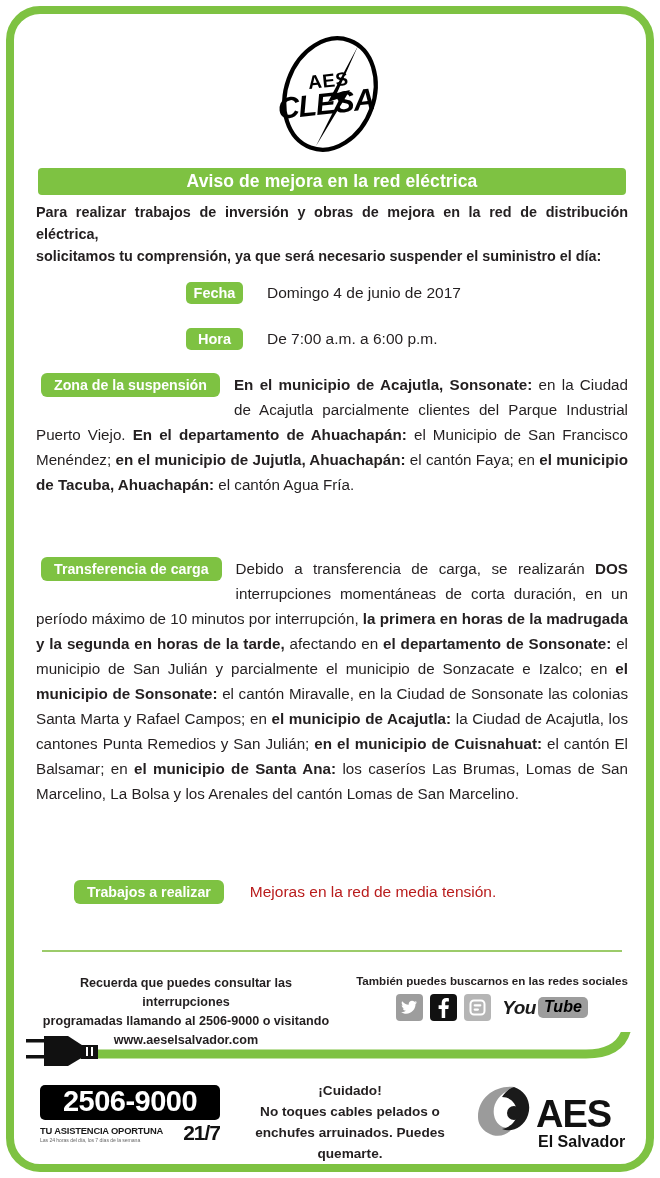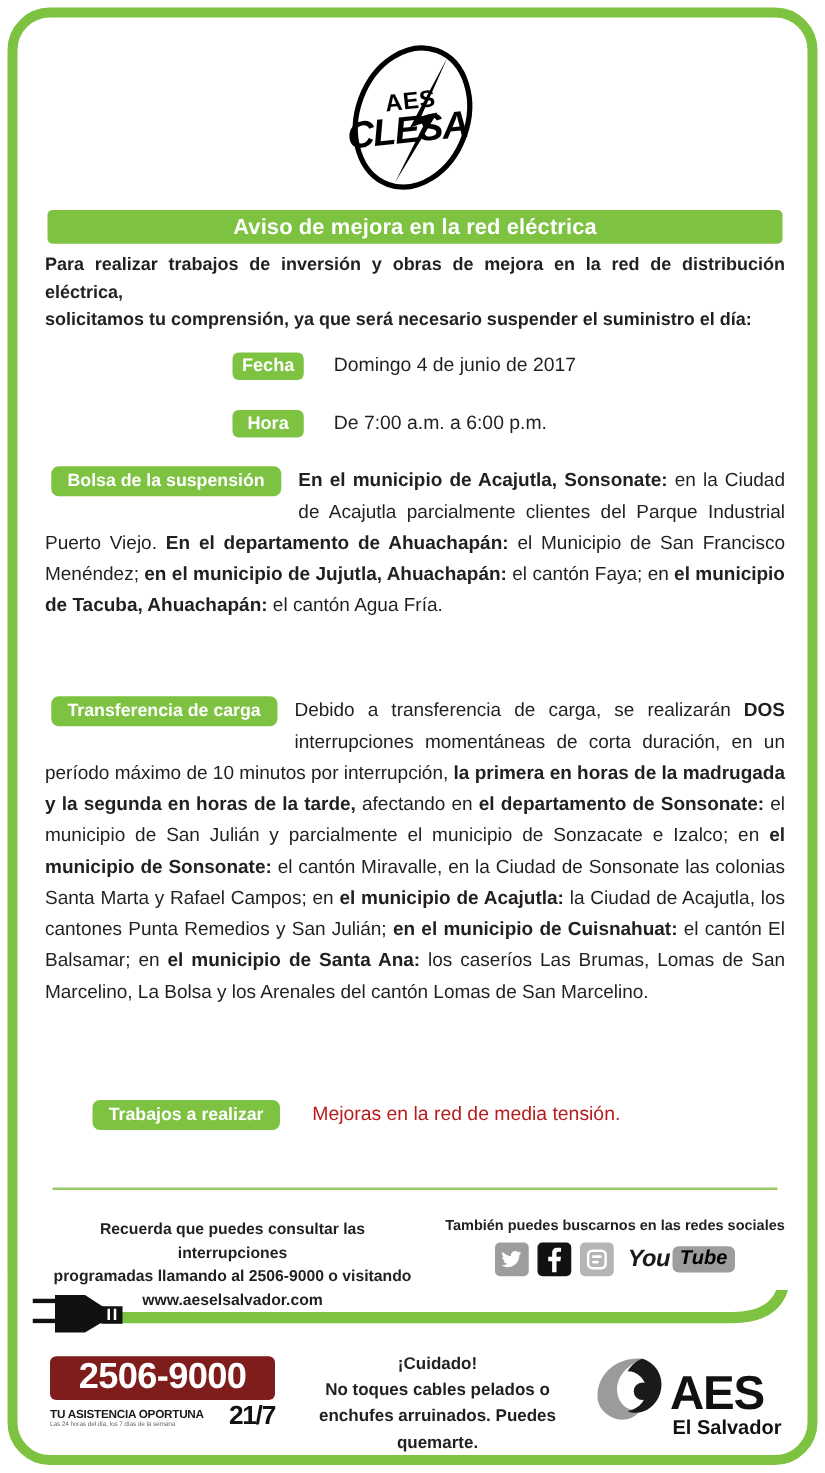--- a/index.html
+++ b/index.html
@@ -146,21 +146,21 @@
   }
 
   
   .cable{position:absolute;left:26px;top:1032px;width:612px;height:42px;}
 
   
   .phone-block{
     position:absolute;left:40px;top:1085px;width:180px;
   }
   .phone-num{
-    background:#7f1d1d;color:#ffffff;border-radius:5px;
+    background:#000000;color:#ffffff;border-radius:5px;
     font-size:29px;font-weight:bold;letter-spacing:-.5px;
     text-align:center;padding:2px 0 4px 0;line-height:1;
   }
   .phone-sub{
     display:flex;align-items:flex-end;justify-content:space-between;margin-top:2px;
   }
   .phone-sub .txt1{font-size:9.4px;font-weight:bold;color:#1a1a1a;letter-spacing:-.2px;display:block;}
   .phone-sub .txt2{font-size:5.2px;color:#6a6a6a;display:block;margin-top:1px;letter-spacing:-.1px;}
   .p247{font-size:21px;font-weight:bold;color:#111111;letter-spacing:-1px;line-height:1;}
 
@@ -204,21 +204,21 @@
       <div class="badge">Fecha</div>
       <div class="val">Domingo 4 de junio de 2017</div>
     </div>
 
     <div class="row-hora kv">
       <div class="badge">Hora</div>
       <div class="val">De 7:00 a.m. a 6:00 p.m.</div>
     </div>
 
     <div class="section zona">
-      <span class="sec-badge">Bolsa de la suspensión</span>
+      <span class="sec-badge">Zona de la suspensión</span>
       <b>En el  municipio de Acajutla, Sonsonate:</b><span> en la Ciudad de Acajutla parcialmente clientes del Parque Industrial Puerto Viejo. </span><b>En el departamento de Ahuachapán:</b><span> el Municipio de San Francisco Menéndez; </span><b>en el municipio de Jujutla, Ahuachapán:</b><span> el cantón Faya; en </span><b>el municipio de Tacuba, Ahuachapán:</b><span> el cantón Agua Fría.</span>
     </div>
 
     <div class="section transf">
       <span class="sec-badge">Transferencia de carga</span>
       <span>Debido a transferencia de carga, se realizarán </span><b>DOS</b><span> interrupciones momentáneas de corta duración, en un período máximo de 10 minutos por interrupción, </span><b>la primera en horas de la madrugada y la segunda en horas de la tarde,</b><span> afectando en </span><b>el departamento de Sonsonate:</b><span> el municipio de San Julián y parcialmente el municipio de Sonzacate e Izalco; en </span><b>el municipio de Sonsonate:</b><span> el cantón Miravalle, en la Ciudad de Sonsonate las colonias Santa Marta y Rafael Campos; en </span><b>el municipio de Acajutla:</b><span> la Ciudad de Acajutla, los cantones Punta Remedios y San Julián; </span><b>en el municipio de Cuisnahuat:</b><span> el cantón El Balsamar; en </span><b>el municipio de Santa Ana:</b><span> los caseríos Las Brumas, Lomas de San Marcelino, La Bolsa y los Arenales del cantón Lomas de San Marcelino.</span>
     </div>
 
     <div class="trabajos">
       <div class="sec-badge2">Trabajos a realizar</div>

